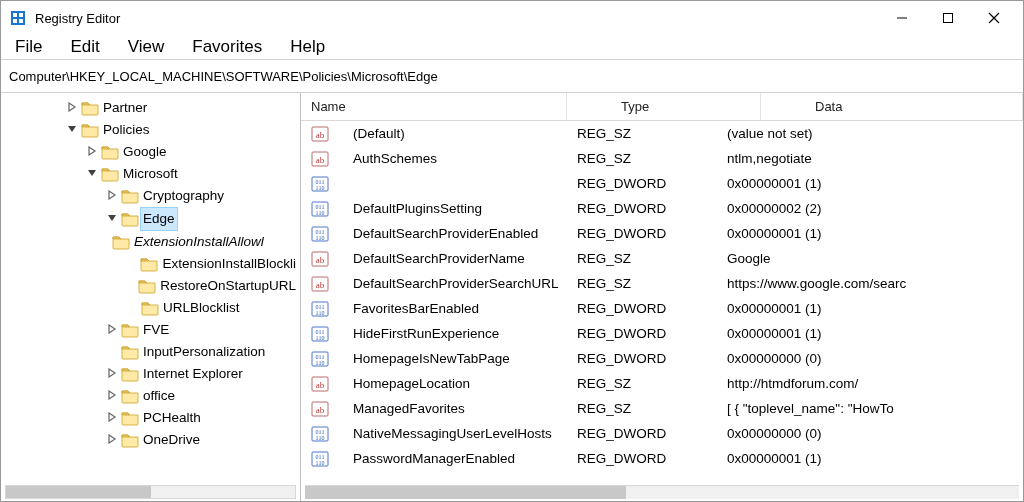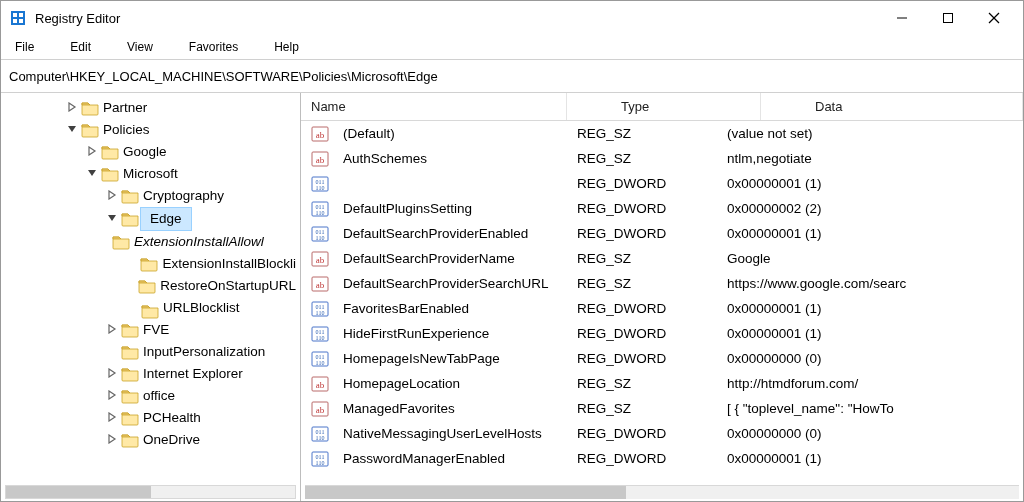--- a/index.html
+++ b/index.html
@@ -36,22 +36,22 @@
     font-family: "Segoe UI Symbol", sans-serif;
     font-size: 12px;
     cursor: default;
   }
   
   .menubar {
     height: 24px;
     display:flex;
     align-items:center;
     padding: 0 4px;
-    gap: 16px;
-    font-size:12px;
+    gap: 8px;
+    font-size:17px;
   }
   .menubar .menu-item { padding: 2px 10px; cursor:default; }
   
   .addressbar {
     height: 34px;
     border-top:1px solid #d0d0d0;
     border-bottom:1px solid #d0d0d0;
     display:flex;
     align-items:center;
     padding: 0 8px;
@@ -93,21 +93,21 @@
   .tree-toggle.blank { visibility:hidden; }
   .folder-icon {
     width:18px;height:16px;
     margin-right:4px;
     display:inline-flex;
     align-items:center;justify-content:center;
   }
   .tree-row.selected .tree-label {
     background:#cce8ff;
     border:1px solid #99d1ff;
-    padding:0 9px;
+    padding:0 2px;
     margin-left:-3px;
   }
   .tree-hscroll {
     position:absolute;
     left:4px;right:4px;bottom:2px;
     height:14px;
     background:#f0f0f0;
     border:1px solid #d8d8d8;
   }
   .tree-hscroll .thumb{
@@ -146,21 +146,21 @@
     font-size:13.5px;
   }
   .list-row{
     display:flex;
     height:25px;
     align-items:center;
     cursor:default;
     white-space:nowrap;
   }
   .list-row .cell{ padding:0 10px; overflow:hidden; text-overflow:clip; }
-  .list-row .cell.name{ width:266px; display:flex;align-items:center;gap:14px; }
+  .list-row .cell.name{ width:266px; display:flex;align-items:center;gap:24px; }
   .list-row .cell.type{ width:150px; }
   .list-row .cell.data{ flex:1; }
   .list-row.selected .nm-text{
     background:#1a6fd8;
     color:#fff;
     padding:1px 3px;
   }
   .val-icon{
     width:18px;height:18px;
     display:inline-flex;align-items:center;justify-content:center;
@@ -323,21 +323,21 @@
         <div class="tree-row" style="padding-left: 124px;">
           <span class="tree-toggle blank"> </span>
           <span class="folder-icon">
             <svg width="18" height="16" viewBox="0 0 18 16">
     <path d="M1 3 h6 l2 2 h8 v9 a1 1 0 0 1 -1 1 h-14 a1 1 0 0 1 -1 -1 z" fill="#ffe9a6" stroke="#c9a227" stroke-width="0.8"></path>
     <path d="M1 3 h6 l2 2 h-8 z" fill="#e8c56a" stroke="#c9a227" stroke-width="0.8"></path>
   </svg>
           </span>
           <span class="tree-label">RestoreOnStartupURL</span>
         </div>
-        <div class="tree-row" style="padding-left: 124px; align-items: flex-end;">
+        <div class="tree-row" style="padding-left: 124px;">
           <span class="tree-toggle blank"> </span>
           <span class="folder-icon">
             <svg width="18" height="16" viewBox="0 0 18 16">
     <path d="M1 3 h6 l2 2 h8 v9 a1 1 0 0 1 -1 1 h-14 a1 1 0 0 1 -1 -1 z" fill="#ffe9a6" stroke="#c9a227" stroke-width="0.8"></path>
     <path d="M1 3 h6 l2 2 h-8 z" fill="#e8c56a" stroke="#c9a227" stroke-width="0.8"></path>
   </svg>
           </span>
           <span class="tree-label">URLBlocklist</span>
         </div>
         <div class="tree-row" style="padding-left: 104px;">

